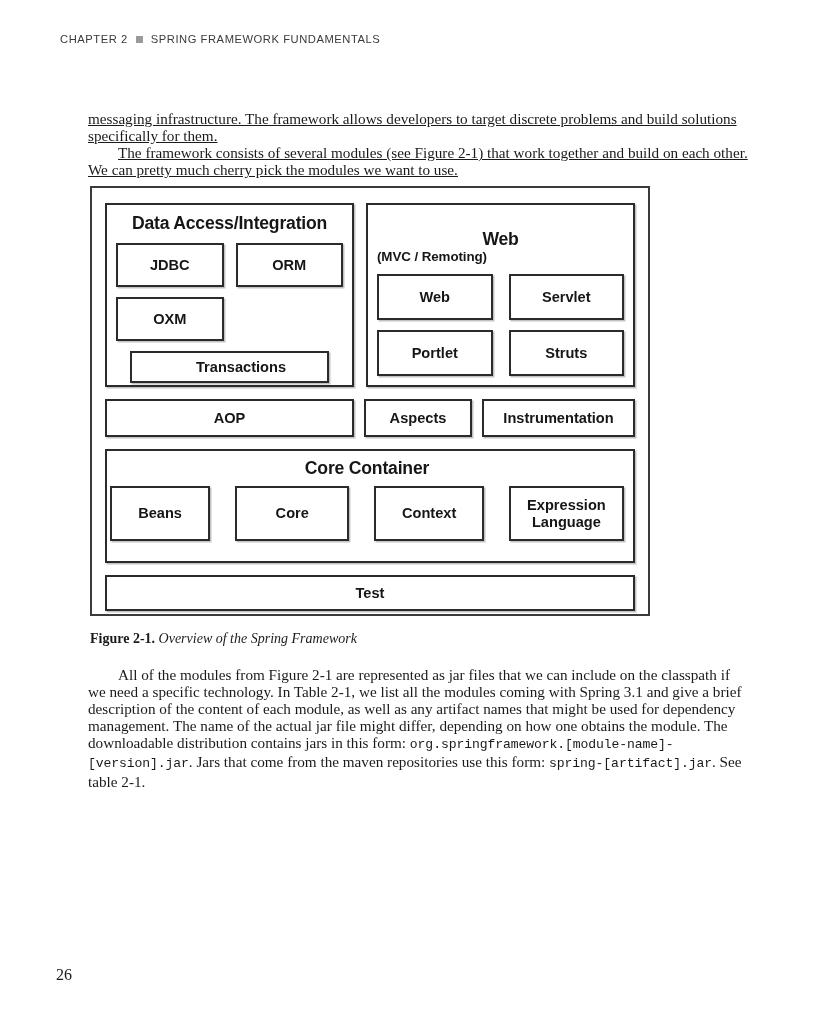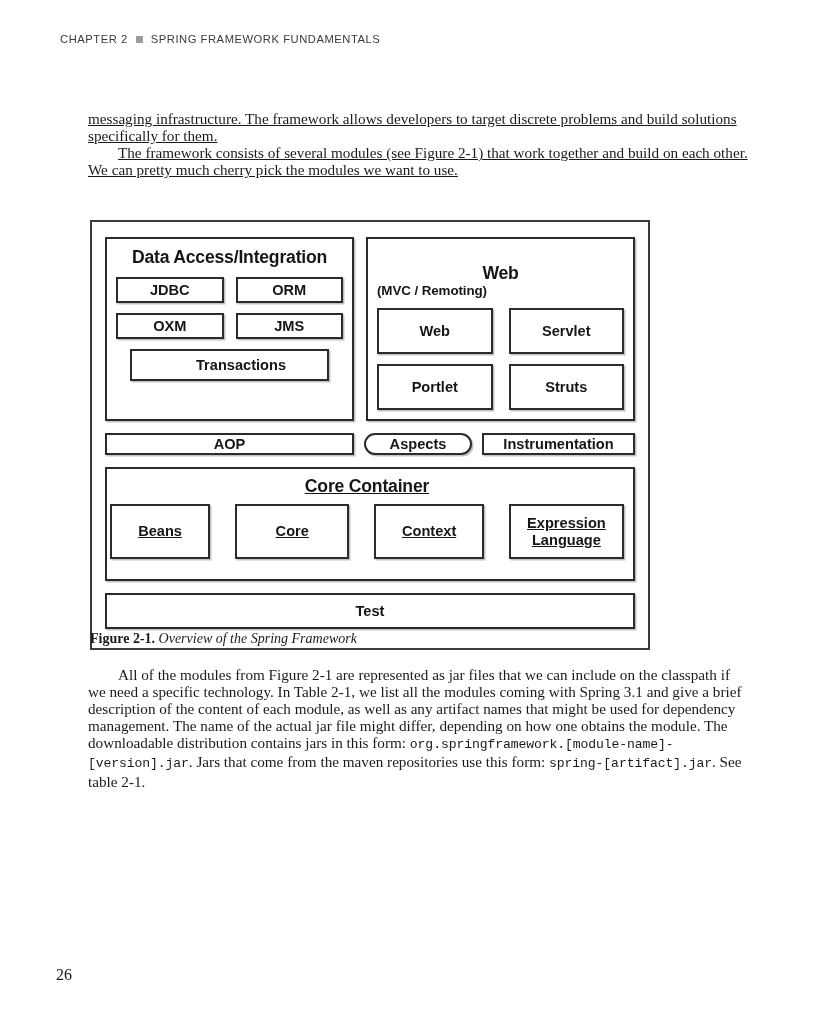--- a/index.html
+++ b/index.html
@@ -62,21 +62,20 @@
   
   .figure-frame {
     position: absolute;
     left: 90px;
     top: 186px;
     width: 560px;
     height: 430px;
     border: 2px solid #3b3b3b;
     box-sizing: border-box;
     background: #ffffff;
-    margin-top: 34px;
   }
   .diagram {
     position: absolute;
     left: 0; top: 0; right: 0; bottom: 0;
     padding: 15px 13px 14px 13px;
     box-sizing: border-box;
     font-family: "Liberation Sans", "DejaVu Sans", sans-serif;
     font-weight: bold;
     color: #161616;
   }
@@ -122,50 +121,49 @@
     letter-spacing: -0.1px;
     margin-top: -1px;
   }
 
   .grid2 {
     display: grid;
     grid-template-columns: 1fr 1fr;
     gap: 10px 12px;
     margin-top: 9px;
   }
-  .panel-da .grid2 .bx { height: 26px; font-size: 14.6px; }
+  .panel-da .grid2 .bx { height: 44px; font-size: 14.6px; }
   .panel-da .wide {
     margin-top: 10px;
     margin-left: 14px;
     margin-right: 14px;
     height: 32px;
     font-size: 14.6px;
     padding-left: 23px;
   }
   .panel-web .grid2 { margin-top: 10px; gap: 10px 16px; }
   .panel-web .grid2 .bx { height: 46px; font-size: 14.6px; }
 
   
   .row-aop {
     display: flex;
     gap: 10px;
     margin-top: 12px;
-    height: 22px;
+    height: 38px;
   }
   .row-aop .bx { font-size: 14.6px; }
   .bx-aop  { width: 249px; }
-  .bx-asp  { width: 108px; border-radius: 15px; }
+  .bx-asp  { width: 108px; }
   .bx-inst { flex: 1; }
 
   
   .panel-core {
     margin-top: 12px;
     height: 114px;
     padding: 7px 9px 9px 3px;
-    text-decoration: underline;
   }
   .panel-core .panel-title { font-size: 17.6px; }
   .grid4 {
     display: grid;
     grid-template-columns: 1.07fr 1.22fr 1.17fr 1.23fr;
     gap: 25px;
     margin-top: 7px;
   }
   .grid4 .bx { height: 55px; font-size: 14.6px; line-height: 17px; }
 
@@ -212,21 +210,20 @@
     <div class="diagram">
 
       <div class="row-top">
 
         <div class="panel panel-da">
           <div class="panel-title">Data Access/Integration</div>
           <div class="grid2">
             <div class="bx">JDBC</div>
             <div class="bx">ORM</div>
             <div class="bx">OXM</div>
-            <div class="bx">JMS</div>
           </div>
           <div class="bx wide">Transactions</div>
         </div>
 
         <div class="panel panel-web">
           <div class="panel-title">Web</div>
           <div class="panel-subtitle">(MVC / Remoting)</div>
           <div class="grid2">
             <div class="bx">Web</div>
             <div class="bx">Servlet</div>

